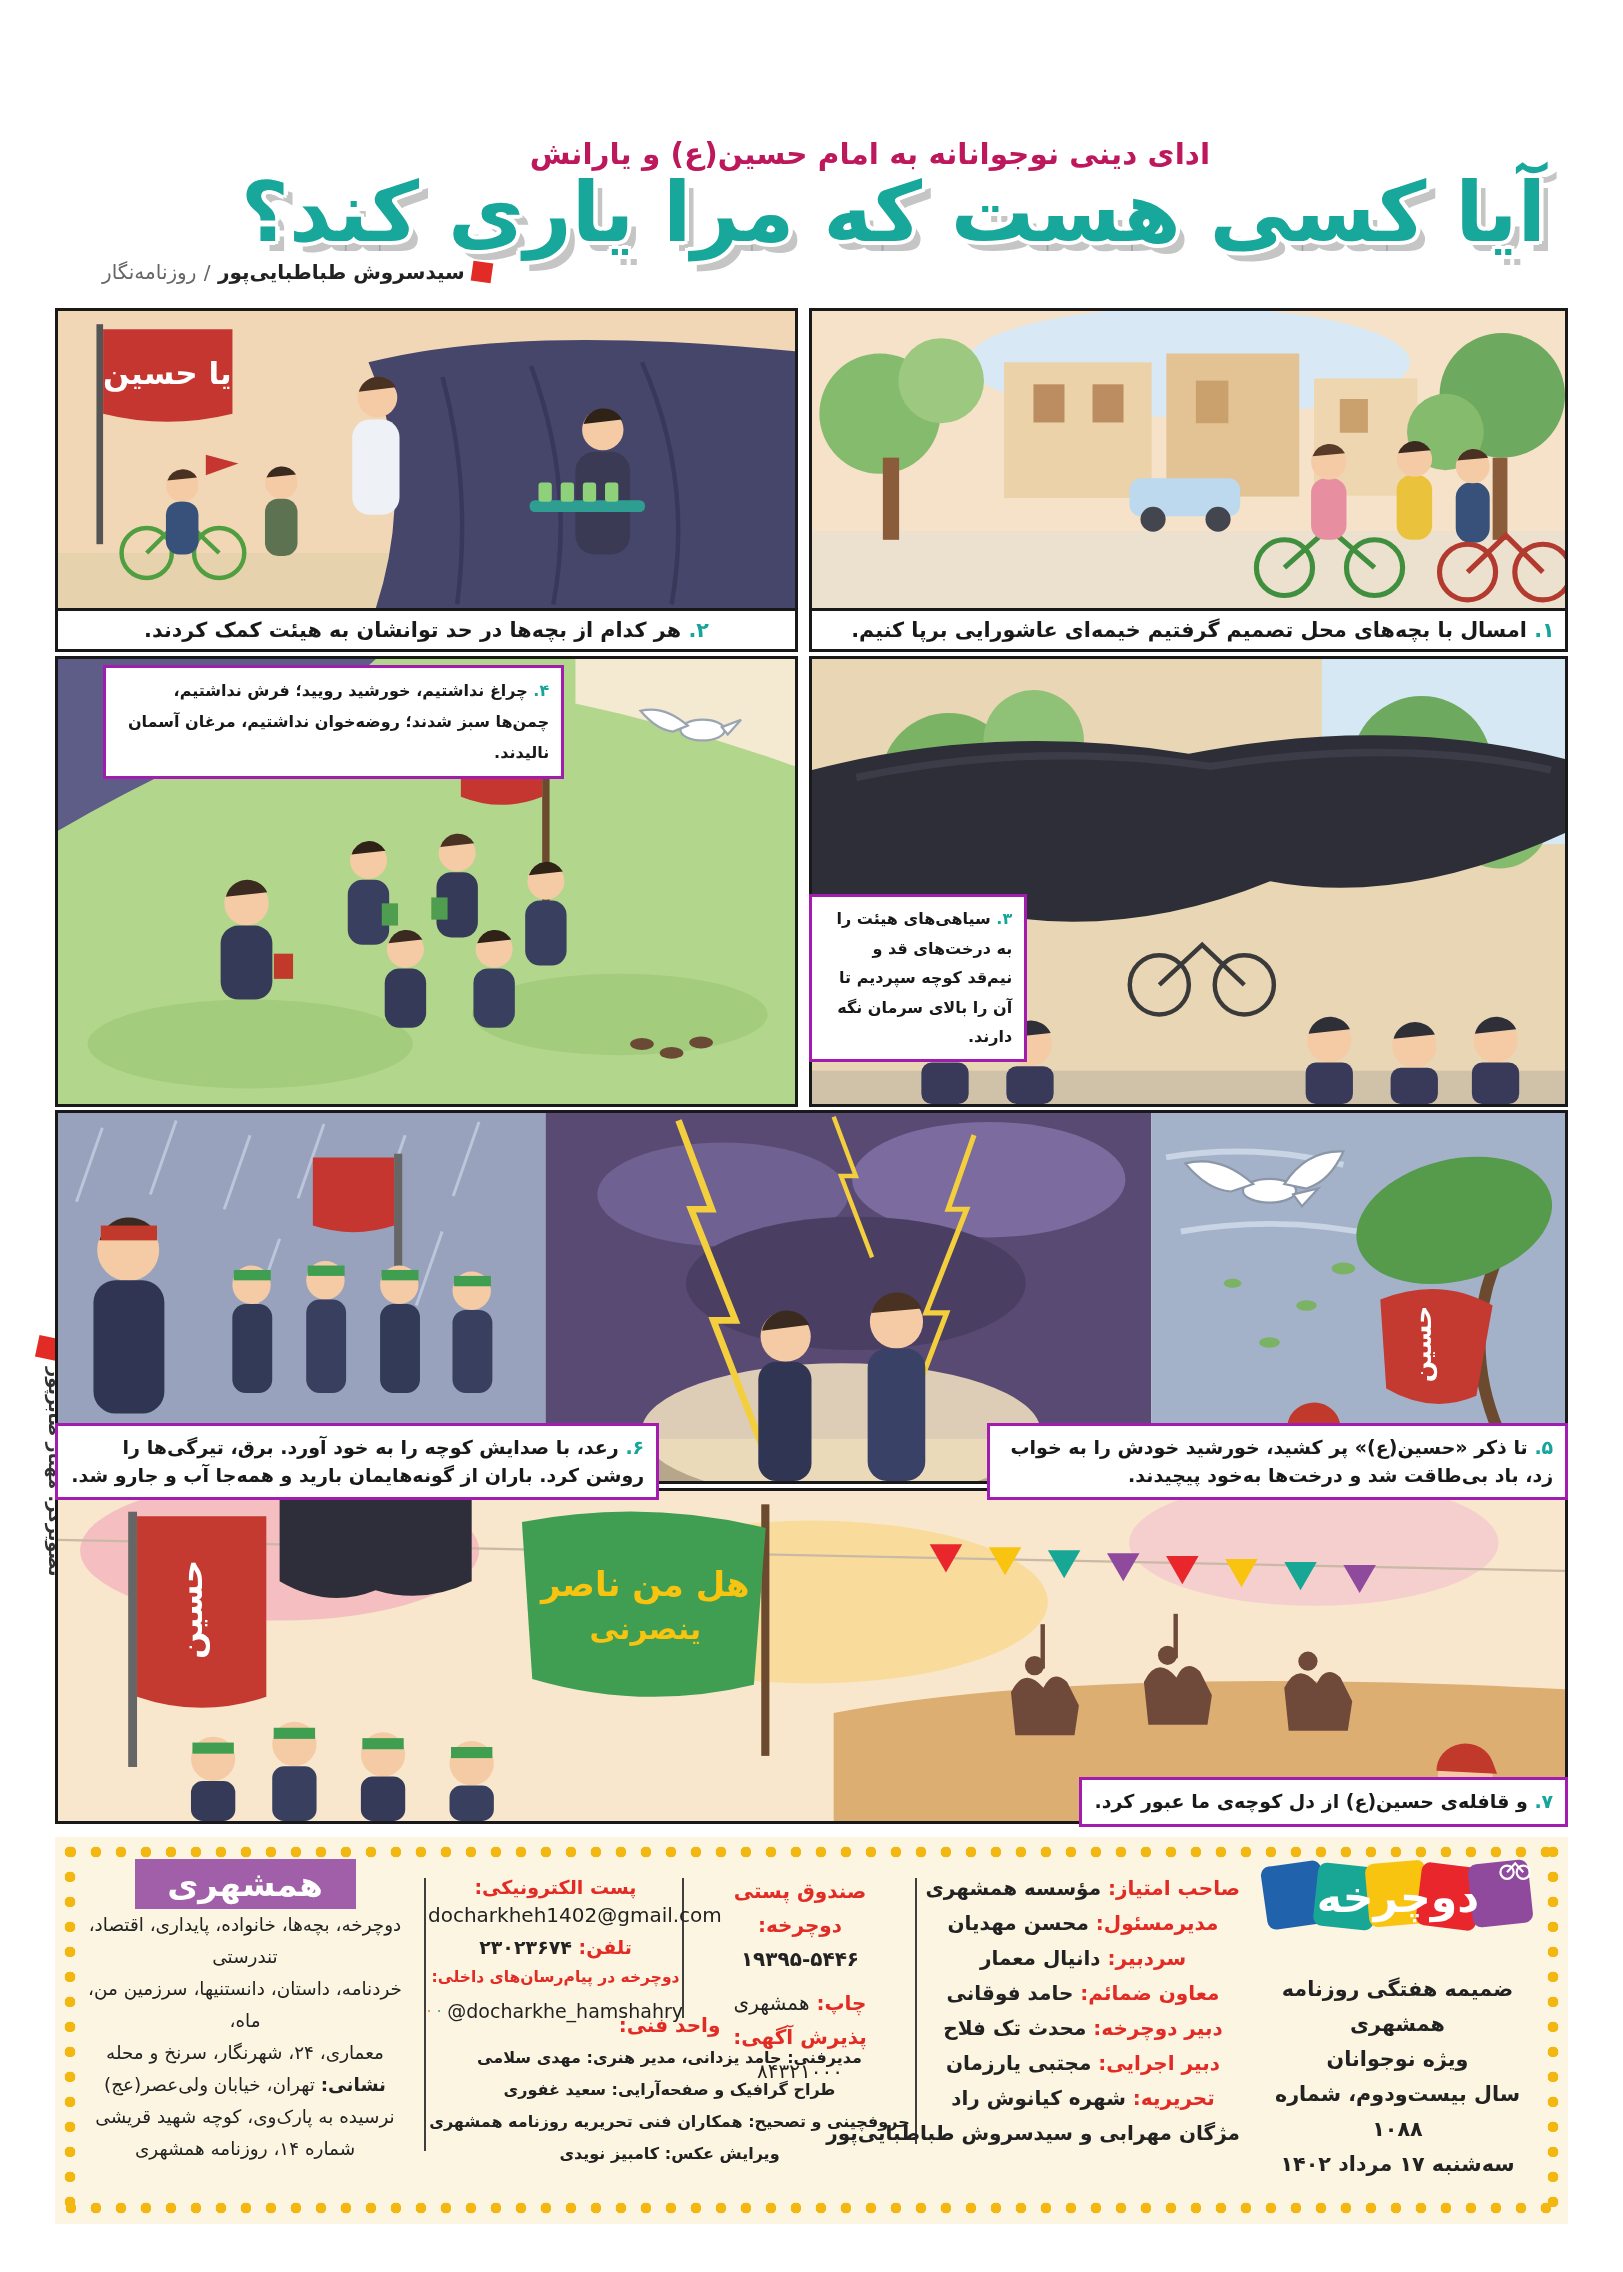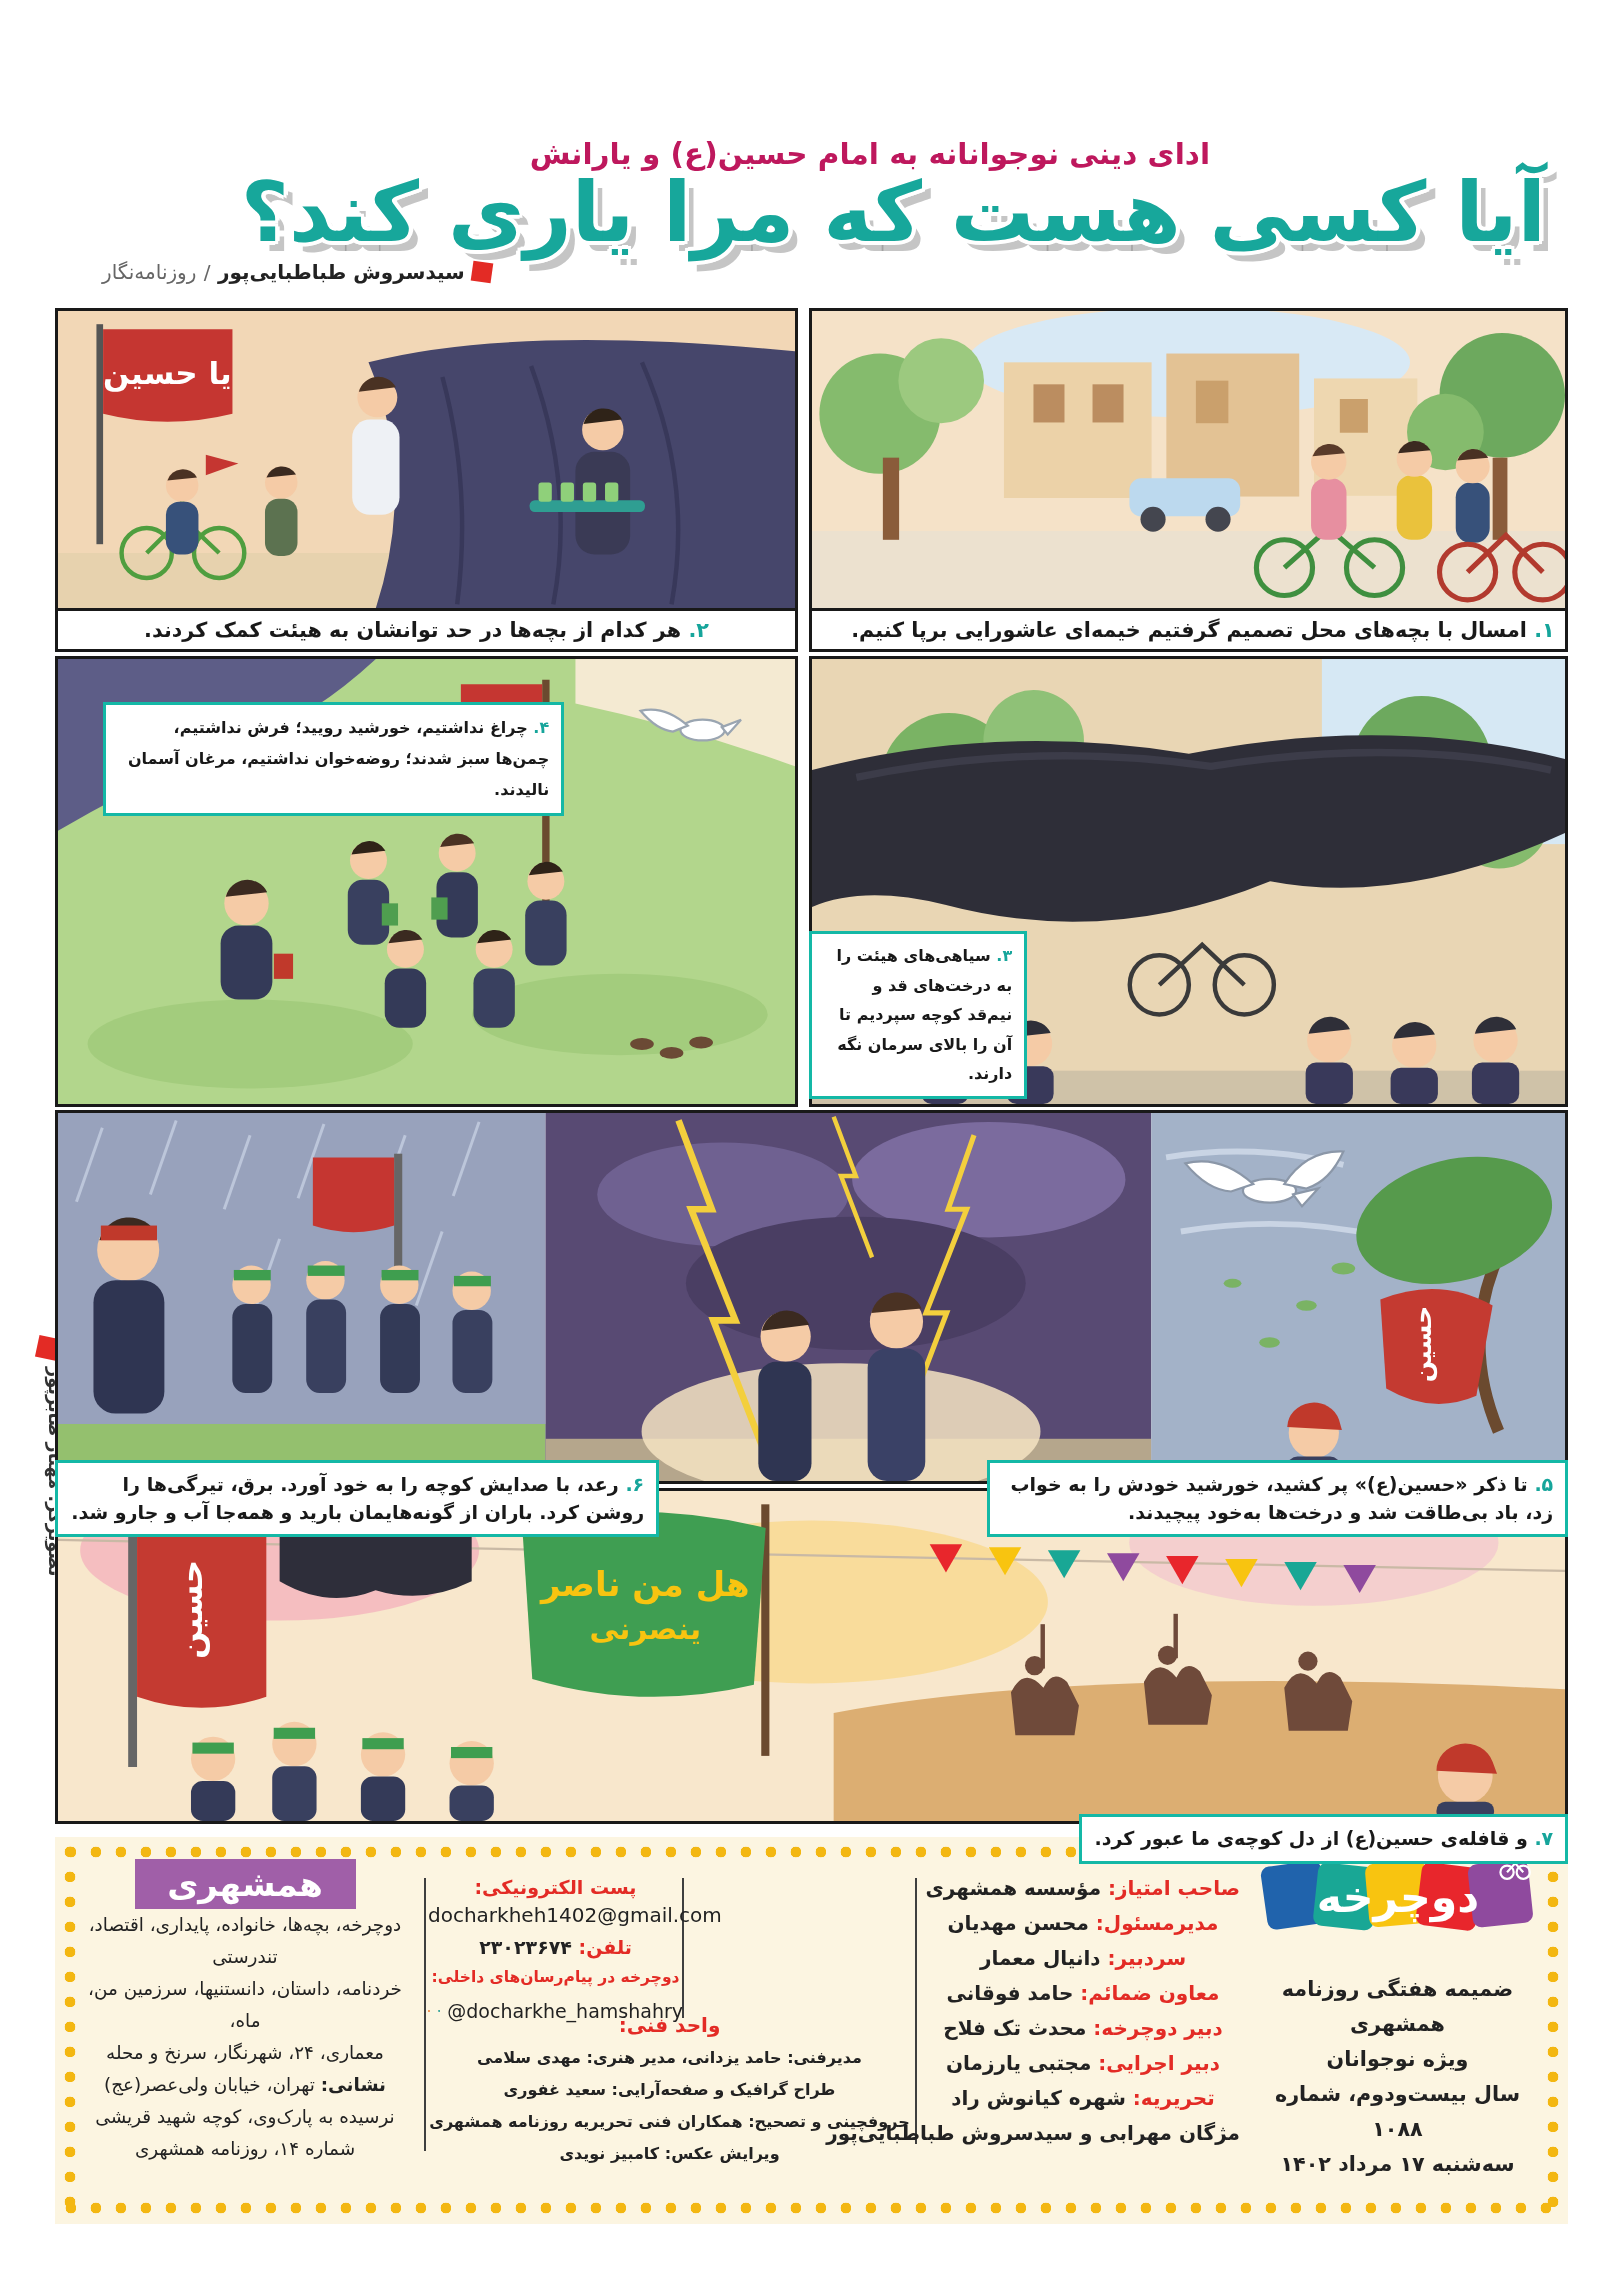--- a/index.html
+++ b/index.html
@@ -14,21 +14,21 @@
   .byline .role{color:#666;font-weight:normal;}
   .illus-square{position:absolute;left:37px;top:1337px;width:22px;height:22px;background:#e32b25;transform:rotate(12deg);}
   .illus{position:absolute;left:65px;top:1367px;transform:rotate(90deg);transform-origin:top left;font-size:17.7px;font-weight:bold;color:#333;white-space:nowrap;}
   
   .panel{position:absolute;border:3.7px solid #191919;background:#fff;box-sizing:border-box;}
   .p-art{position:absolute;top:0;left:0;right:0;bottom:0;overflow:hidden;}
   .p-art.with-strip{bottom:38px;border-bottom:3.7px solid #191919;}
   .p-art svg{display:block;width:100%;height:100%;}
   .cap-strip{position:absolute;left:0;right:0;bottom:0;height:38px;background:#fff;display:flex;align-items:center;padding:0 10.3px;font-size:20.7px;font-weight:bold;color:#191919;gap:7.4px;box-sizing:border-box;}
   .cap-strip.center{justify-content:center;}
-  .cap-box{position:absolute;background:#fff;border:3px solid #14b8a6;box-sizing:border-box;font-weight:bold;color:#191919;padding:7.4px 11.8px;z-index:5;margin-top:37px;}
+  .cap-box{position:absolute;background:#fff;border:3px solid #a21caf;box-sizing:border-box;font-weight:bold;color:#191919;padding:7.4px 11.8px;z-index:5;}
   .cap-num{color:#16a59b;font-weight:bold;}
   
   .footer{position:absolute;left:55px;top:1837px;width:1513px;height:387px;background:#fcf5e1;}
   .dots-h{position:absolute;height:11.8px;left:10.3px;right:10.3px;background-image:radial-gradient(circle at 5.9px 5.9px,#f3b712 5.2px,rgba(0,0,0,0) 5.5px);background-size:25px 11.8px;background-repeat:repeat-x;}
   .dots-v{position:absolute;width:11.8px;top:8.9px;bottom:10.3px;background-image:radial-gradient(circle at 5.9px 5.9px,#f3b712 5.2px,rgba(0,0,0,0) 5.5px);background-size:11.8px 25px;background-repeat:repeat-y;}
   .fcol{position:absolute;text-align:center;color:#222;}
   .red{color:#e32b25;font-weight:bold;}
   .vdiv{position:absolute;width:2.2px;background:#3f3f3f;}
   .pub-line{font-size:20.7px;font-weight:bold;line-height:35px;}
   .cred-line{font-size:20px;font-weight:bold;line-height:35px;white-space:nowrap;}
@@ -412,20 +412,26 @@
     <div class="cred-line"><span class="red">سردبیر:</span> <span>دانیال معمار</span></div>
     <div class="cred-line"><span class="red">معاون ضمائم:</span> <span>حامد فوقانی</span></div>
     <div class="cred-line"><span class="red">دبیر دوچرخه:</span> <span>محدث تک فلاح</span></div>
     <div class="cred-line"><span class="red">دبیر اجرایی:</span> <span>مجتبی یارزمان</span></div>
     <div class="cred-line"><span class="red">تحریریه:</span> <span>شهره کیانوش راد</span></div>
     <div class="cred-line"><span class="red"></span> <span>مژگان مهرابی و سیدسروش طباطبایی‌پور</span></div>
   </div>
 
   <div class="vdiv" style="left:627px;top:41px;height:140px;"></div>
 
+  <div class="fcol" style="left:638px;top:37px;width:214px;">
+    <div class="f27 red">صندوق پستی دوچرخه:</div>
+    <div class="f27">۱۹۳۹۵-۵۴۴۶</div>
+    <div class="f27" style="margin-top:10.3px;"><span class="red">چاپ:</span> <span style="font-weight:normal;">همشهری</span></div>
+    <div class="f27"><span class="red">پذیرش آگهی:</span> <span style="font-weight:normal;">۸۴۳۲۱۰۰۰</span></div>
+  </div>
 
   <div class="vdiv" style="left:369px;top:41px;height:273px;"></div>
 
   <div class="fcol" style="left:373px;top:34px;width:255px;">
     <div class="f26 red">پست الکترونیکی:</div>
     <div class="email-val ltr">docharkheh1402@gmail.com</div>
     <div class="f26" style="margin-top:4.4px;"><span class="red">تلفن:</span> <span>۲۳۰۲۳۶۷۴</span></div>
     <div class="red" style="font-size:15.5px;white-space:nowrap;line-height:28px;">دوچرخه در پیام‌رسان‌های داخلی:</div>
     <div class="msg-row">
       <span class="ltr" style="font-size:19px;">@docharkhe_hamshahry</span>

